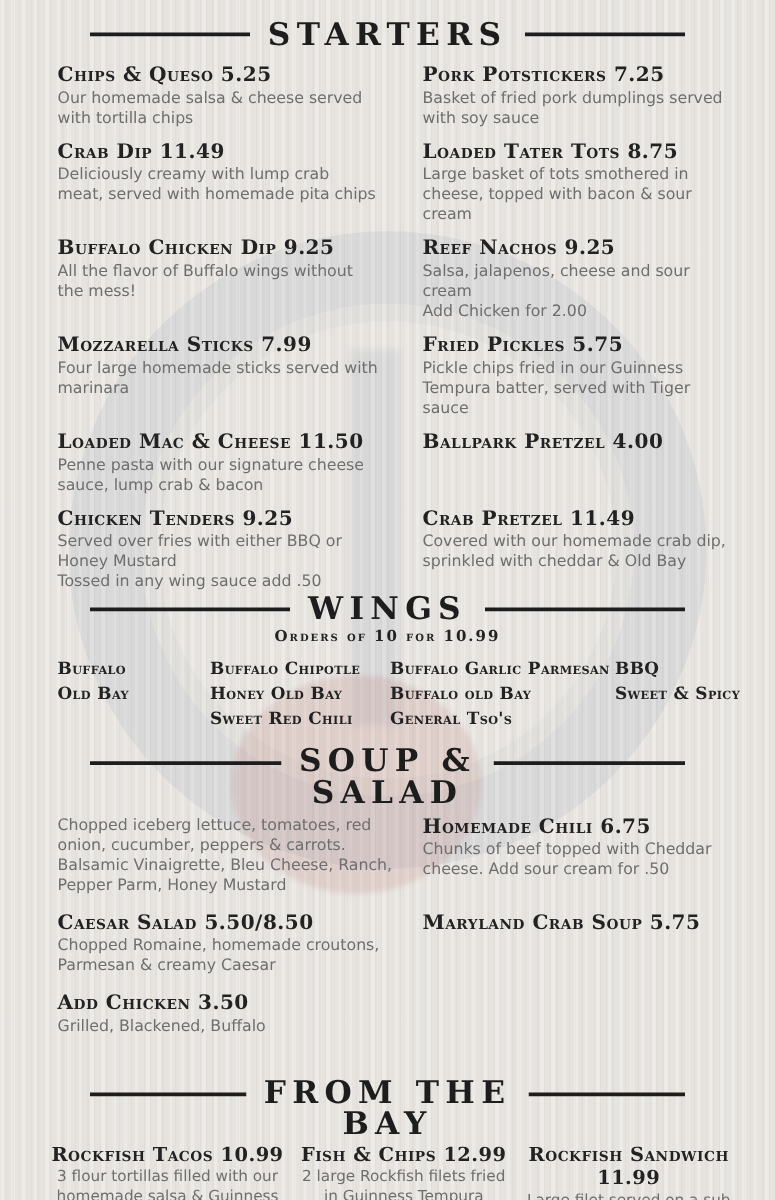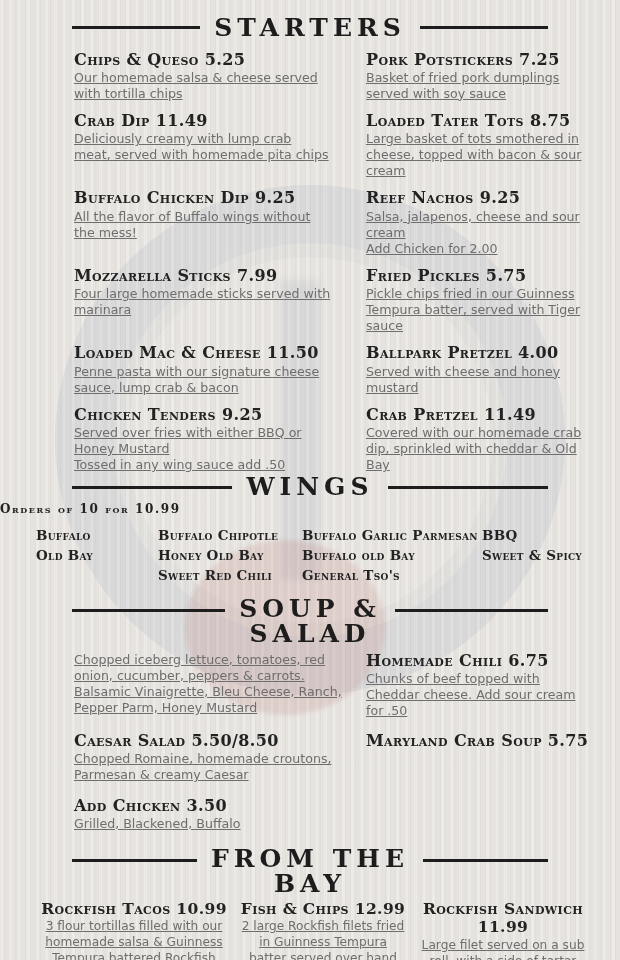--- a/index.html
+++ b/index.html
@@ -64,68 +64,66 @@
     letter-spacing:0.4px;
     line-height:1.2;
     color:var(--ink);
   }
   .item-desc{
     font-size:12.6px;
     line-height:1.28;
     color:var(--muted);
     white-space:pre-line;
     margin-top:1px;
-    text-decoration:underline;
   }
   .two-col{
     display:grid;
     grid-template-columns:292px 1fr;
     padding:0 30px 0 46px;
-    margin-left:28px;
   }
   .two-col .item{margin-bottom:9px;}
   .col-l .item-desc{max-width:258px;}
   .col-r .item-desc{max-width:284px;}
 
   .starters-grid{margin-top:9px;}
 
   
   .wings-note, .ques-note{
-    text-align:left;
+    text-align:center;
     font-family:"DejaVu Serif", serif;
     font-weight:bold;
     font-variant:small-caps;
     font-size:12px;
     letter-spacing:1.6px;
     color:var(--ink);
     margin-top:2px;
   }
   .wings-grid{
     display:grid;
     grid-template-columns:122px 144px 180px auto;
-    padding:0 20px 0 36px;
+    padding:0 20px 0 46px;
     margin-top:9px;
   }
   .flavor{
     font-family:"DejaVu Serif", serif;
     font-weight:bold;
     font-variant:small-caps;
     font-size:13.5px;
     letter-spacing:0.3px;
     line-height:1.5;
     color:var(--ink);
   }
 
   
   .soup-header{margin-top:10px;}
   .soup-grid{margin-top:4px;}
   .soup-grid .item{margin-bottom:12px;}
 
   
-  .bay-header{margin-top:2px;}
+  .bay-header{margin-top:20px;}
   .bay-grid{
     display:grid;
     grid-template-columns:196px 166px 1fr;
     column-gap:8px;
     padding:0 28px 0 36px;
     margin-top:3px;
     text-align:center;
   }
   .bay-grid .item-title{font-size:15.5px;text-align:center;}
   .bay-grid .item-desc{font-size:12.2px;}
@@ -178,21 +176,20 @@
     <div class="item col-r">
       <div class="item-title">Fried Pickles 5.75</div>
       <div class="item-desc">Pickle chips fried in our Guinness Tempura batter, served with Tiger sauce</div>
     </div>
     <div class="item col-l">
       <div class="item-title">Loaded Mac &amp; Cheese 11.50</div>
       <div class="item-desc">Penne pasta with our signature cheese sauce, lump crab &amp; bacon</div>
     </div>
     <div class="item col-r">
       <div class="item-title">Ballpark Pretzel 4.00</div>
-      <div class="item-desc">Served with cheese and honey mustard</div>
     </div>
     <div class="item col-l">
       <div class="item-title">Chicken Tenders 9.25</div>
       <div class="item-desc">Served over fries with either BBQ or Honey Mustard
 Tossed in any wing sauce add .50</div>
     </div>
     <div class="item col-r">
       <div class="item-title">Crab Pretzel 11.49</div>
       <div class="item-desc">Covered with our homemade crab dip, sprinkled with cheddar &amp; Old Bay</div>
     </div>

